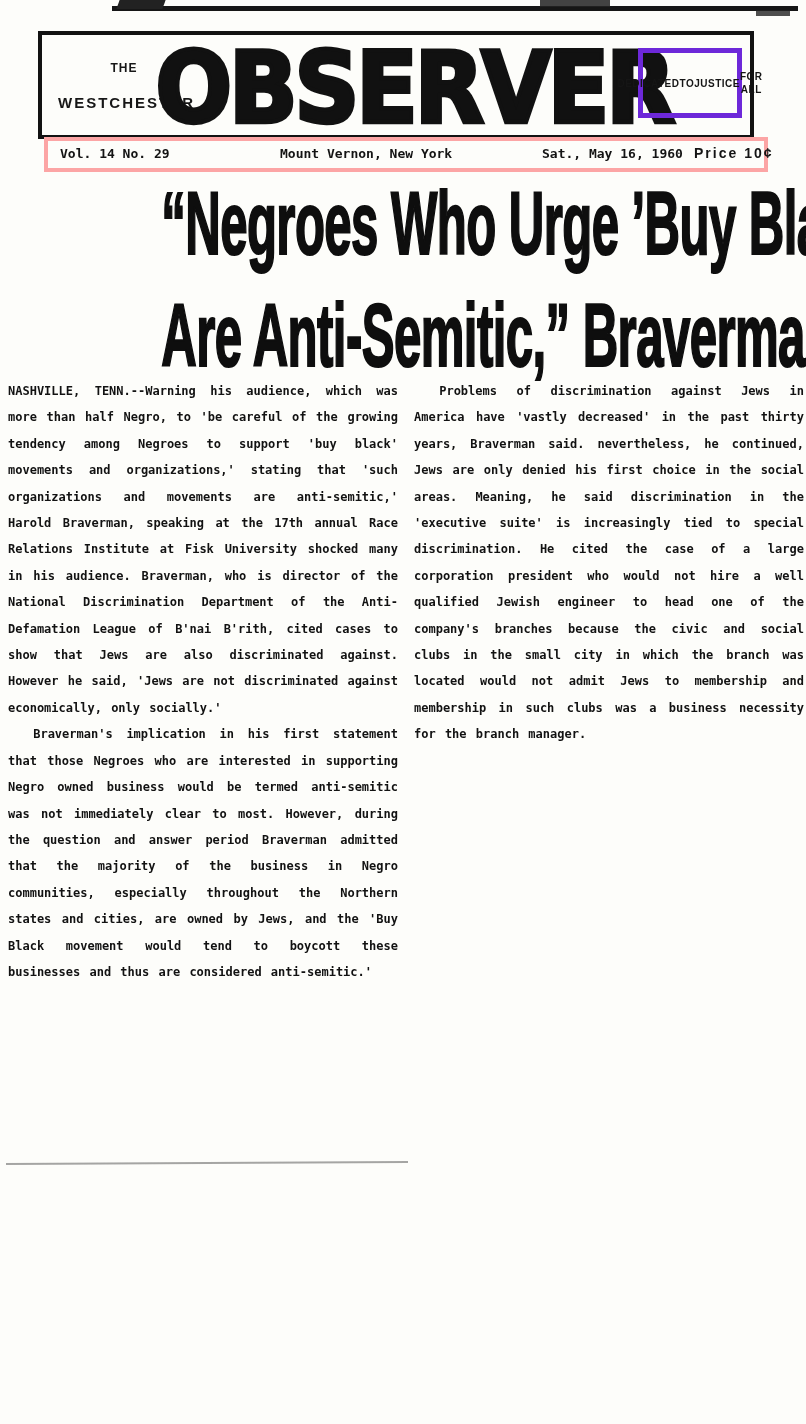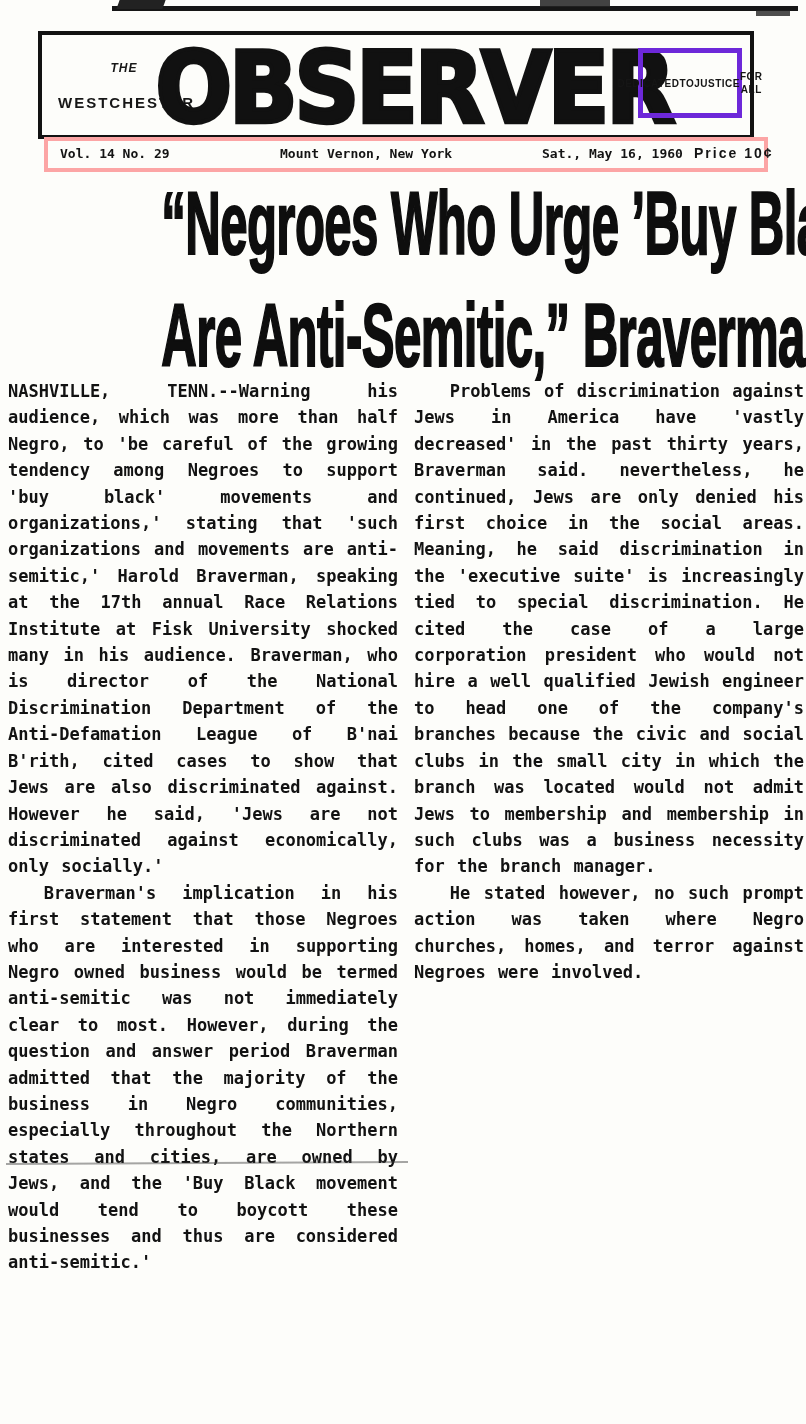--- a/index.html
+++ b/index.html
@@ -23,21 +23,21 @@
 
   
   .masthead{
     position:absolute;left:38px;top:31px;width:708px;height:100px;
     border:4px solid #121212;background:#fdfdfa;
   }
   .mast-prefix{
     position:absolute;left:16px;top:26px;width:132px;text-align:center;
     font-family:"Liberation Sans", sans-serif;font-weight:bold;color:#171717;
   }
-  .mast-prefix .line-the{font-size:12px;letter-spacing:1px;font-style:italic;}
+  .mast-prefix .line-the{font-size:12px;letter-spacing:1px;}
   .mast-prefix .line-west{font-size:15px;letter-spacing:2px;margin-top:19px;}
   .mast-title{
     position:absolute;left:108px;top:2px;width:528px;text-align:center;
     font-family:"DejaVu Sans", sans-serif;font-weight:bold;
     font-size:90px;line-height:96px;letter-spacing:-3px;color:#111;
     -webkit-text-stroke:4px #111;
     transform:scaleY(1.08);transform-origin:top center;white-space:nowrap;
   }
   .motto-box{
     position:absolute;right:8px;top:13px;width:94px;height:60px;
@@ -75,21 +75,21 @@
   }
 
   
   .columns{
     position:absolute;left:8px;top:378px;width:798px;
     display:flex;gap:16px;
   }
   .col{
     width:390px;flex:0 0 390px;
     font-family:"DejaVu Sans Mono", monospace;font-weight:bold;
-    font-size:17px;line-height:26.4px;word-spacing:2px;
+    font-size:12px;line-height:26.4px;word-spacing:2px;
     text-align:justify;color:#121212;
   }
   .col p{margin:0;}
   .col p.indent{text-indent:2.1em;}
 </style>
 </head>
 <body>
 
 <div class="page">
 
@@ -124,19 +124,18 @@
     <span class="hl">Are Anti-Semitic,” Braverman</span>
   </h1>
 
   <div class="columns">
     <div class="col">
       <p>NASHVILLE, TENN.--Warning his audience, which was more than half Negro, to 'be careful of the growing tendency among Negroes to support 'buy black' movements and organizations,' stating that 'such organizations and movements are anti-semitic,' Harold Braverman, speaking at the 17th annual Race Relations Institute at Fisk University shocked many in his audience. Braverman, who is director of the National Discrimination Department of the Anti-Defamation League of B'nai B'rith, cited cases to show that Jews are also discriminated against. However he said, 'Jews are not discriminated against economically, only socially.'</p>
       <p class="indent">Braverman's implication in his first statement that those Negroes who are interested in supporting Negro owned business would be termed anti-semitic was not immediately clear to most. However, during the question and answer period Braverman admitted that the majority of the business in Negro communities, especially throughout the Northern states and cities, are owned by Jews, and the 'Buy Black movement would tend to boycott these businesses and thus are considered anti-semitic.'</p>
     </div>
     <div class="col">
       <p class="indent">Problems of discrimination against Jews in America have 'vastly decreased' in the past thirty years, Braverman said. nevertheless, he continued, Jews are only denied his first choice in the social areas. Meaning, he said discrimination in the 'executive suite' is increasingly tied to special discrimination. He cited the case of a large corporation president who would not hire a well qualified Jewish engineer to head one of the company's branches because the civic and social clubs in the small city in which the branch was located would not admit Jews to membership and membership in such clubs was a business necessity for the branch manager.</p>
-      <p class="indent">He stated however, no such prompt action was taken where Negro churches, homes, and terror against Negroes were involved.</p>
     </div>
   </div>
 
   <div class="artifact-underline"></div>
 
 </div>
 
 </body></html>

